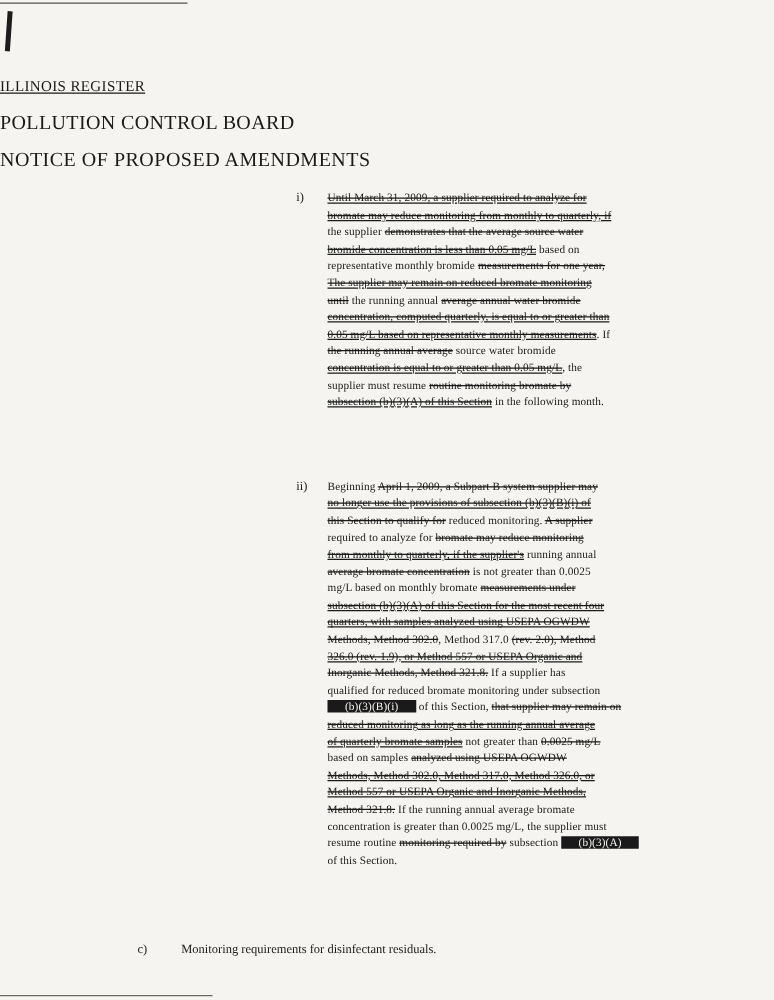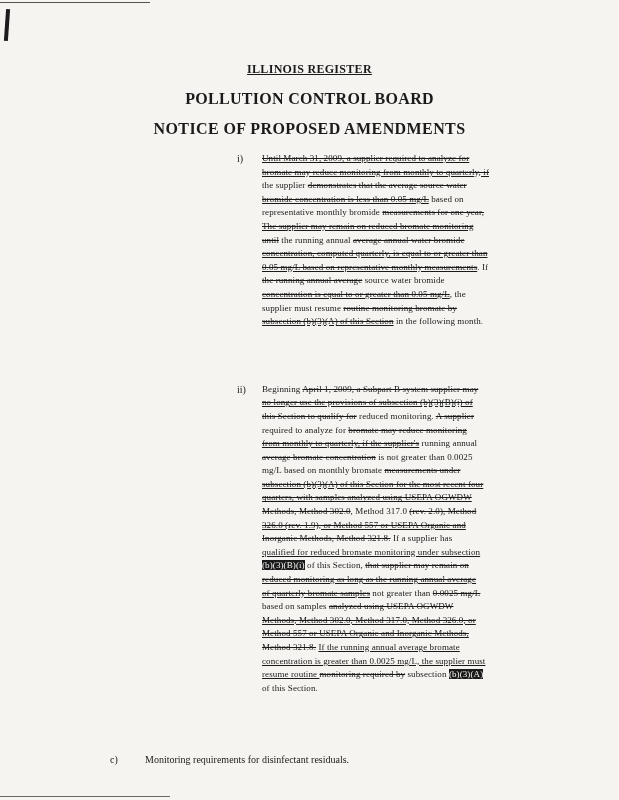--- a/index.html
+++ b/index.html
@@ -22,21 +22,21 @@
   .artifact-top-left{
     position:absolute;left:5px;top:9px;width:4px;height:32px;
     background:#1c1c1c;transform:rotate(4deg);
   }
   .artifact-top-line{
     position:absolute;left:0;top:2px;width:150px;height:1px;background:#55524e;
   }
   .artifact-bottom-line{
     position:absolute;left:0;bottom:3px;width:170px;height:1px;background:#6b6762;
   }
-  .center{text-align:center;font-weight:bold;}
+  .center{}
   .hdr-register{
     margin-top:62px;
     font-size:12px;line-height:14px;
     letter-spacing:0.3px;
   }
   .hdr-register span{text-decoration:underline;}
   .hdr-board{
     margin-top:16px;
     font-size:16px;line-height:14px;letter-spacing:0.3px;
   }
@@ -56,26 +56,26 @@
   }
   .item-body{flex:none;}
   .line{
     height:13.6px;line-height:13.6px;
     font-size:9px;
     white-space:nowrap;
     letter-spacing:0.1px;
   }
   .seg-p{text-decoration:none;text-align:center;}
   .seg-s{text-decoration:line-through;}
-  .seg-u{text-decoration:underline;}
+  .seg-u{}
   .seg-su{text-decoration:underline line-through;text-align:right;}
   .seg-h{
     background:var(--ink);
     color:var(--paper);
-    padding:0 0;
+    padding:0 14px;
     text-decoration:none;
   }
   .item-c{
     display:flex;
     margin-left:110px;
     margin-top:58px;
     font-size:10px;line-height:13px;
   }
   .item-c .c-label{flex:none;width:35px;}
 </style>

